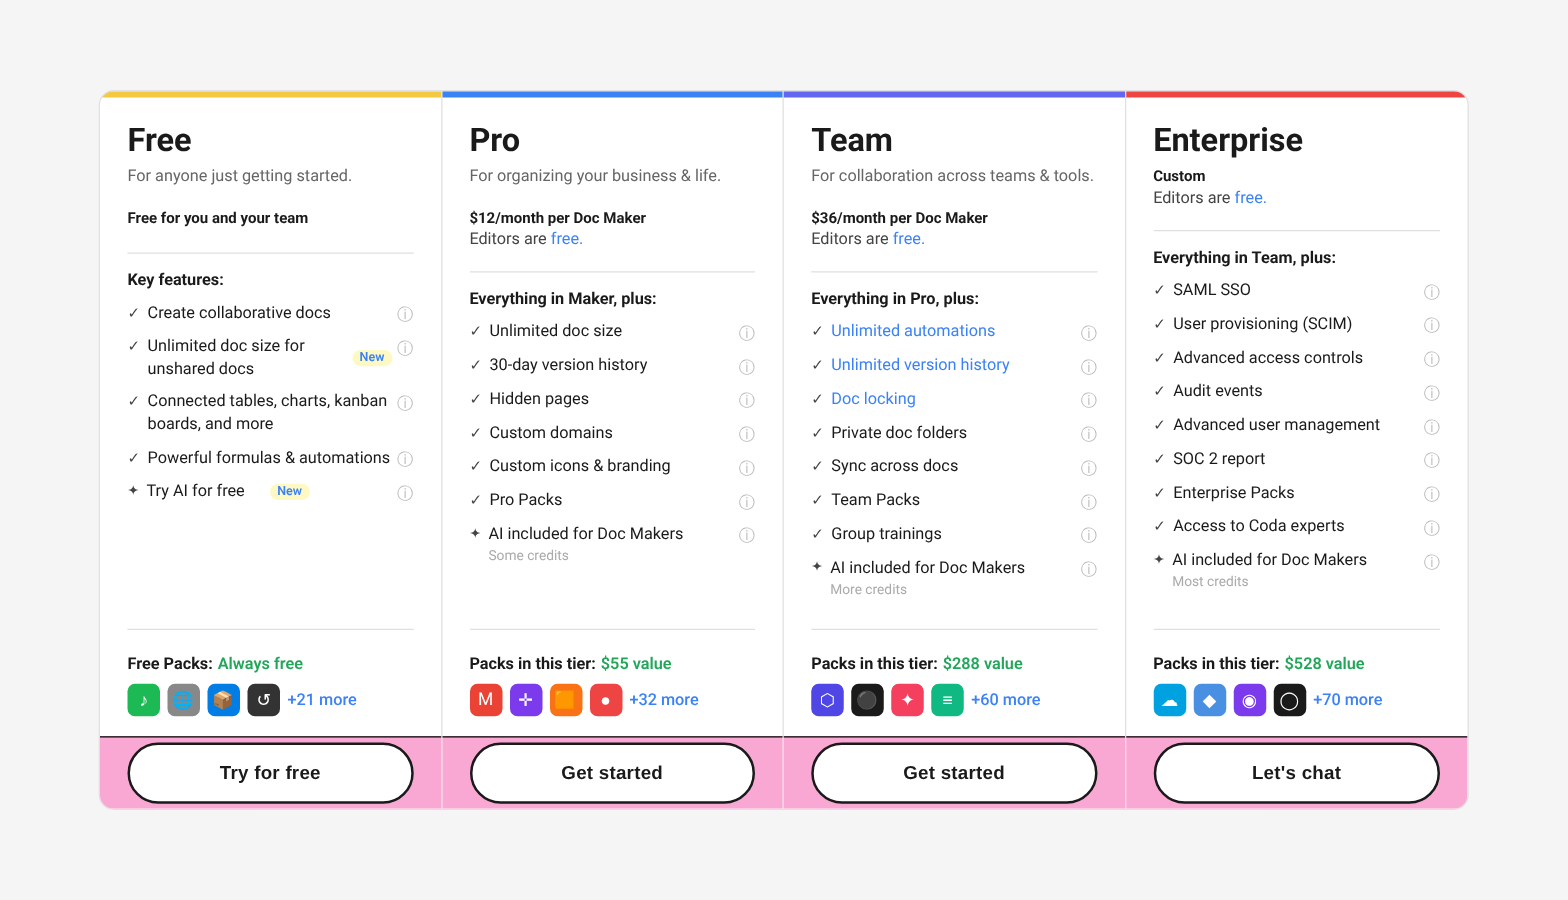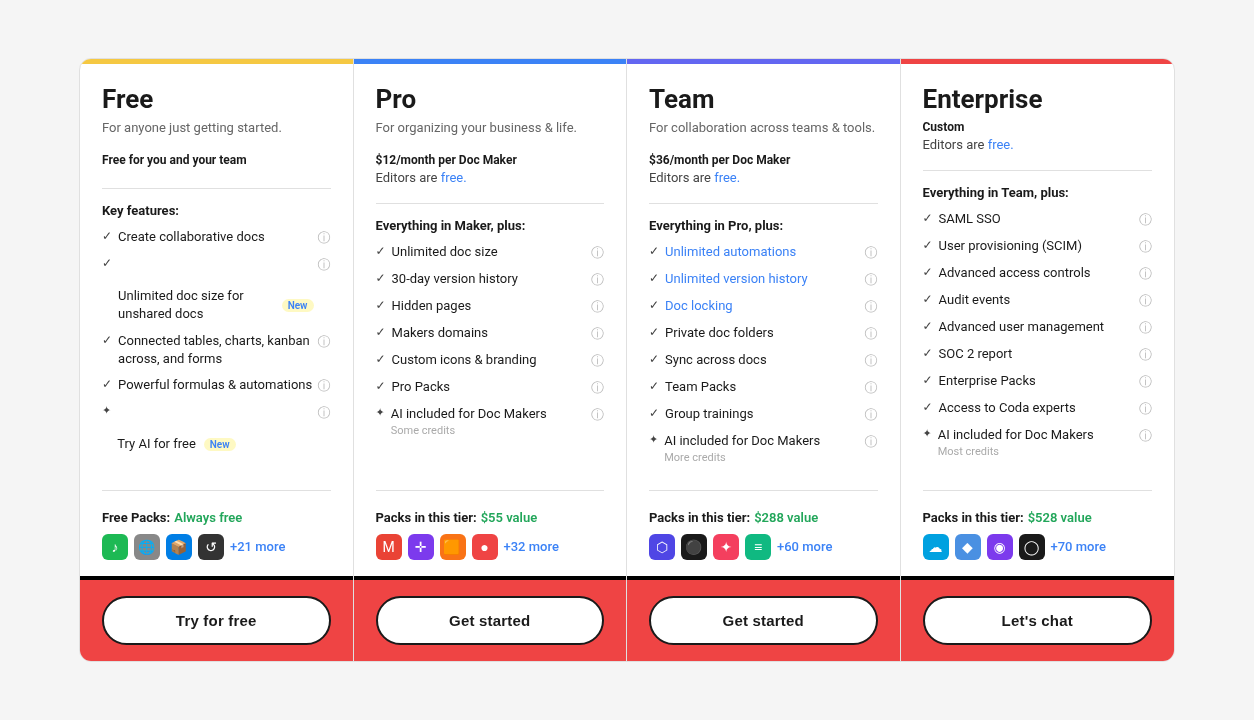--- a/index.html
+++ b/index.html
@@ -160,42 +160,41 @@
       align-items: center;
       justify-content: center;
       font-size: 14px;
     }
     .more-link {
       font-size: 13px;
       color: #3b82f6;
       font-weight: 500;
     }
     .cta-section {
-      padding: 16px 22px;
-      border-top: 4px solid #000000;
-      background: #ef4444;
+      padding: 4px 22px;
+      border-top: 1px solid #000000;
+      background: #f9a8d4;
     }
     .cta-btn {
       width: 100%;
       padding: 14px;
       border-radius: 50px;
       border: 2px solid #1a1a1a;
       background: #fff;
       font-size: 15px;
       font-weight: 600;
       color: #1a1a1a;
       cursor: pointer;
       letter-spacing: 0.2px;
     }
     .feature-with-badge {
       display: flex;
       align-items: center;
       flex-wrap: wrap;
-      gap: 4px;
-      margin-top: 32px;
+      gap: 16px;
     }
     
     .bar-free { background: #f5c842; }
     .bar-pro { background: #3b82f6; }
     .bar-team { background: #6366f1; }
     .bar-enterprise { background: #ef4444; }
   </style>
 </head>
 <body>
 
@@ -224,21 +223,21 @@
                 <span class="feature-text">Unlimited doc size for unshared docs</span>
                 <span class="badge badge-new">New</span>
               </div>
             </div>
           </div>
           <span class="info-icon">ⓘ</span>
         </div>
         <div class="feature-item">
           <div class="feature-left">
             <span class="check-icon">✓</span>
-            <div><span class="feature-text">Connected tables, charts, kanban across, and forms</span></div>
+            <div><span class="feature-text">Connected tables, charts, kanban boards, and more</span></div>
           </div>
           <span class="info-icon">ⓘ</span>
         </div>
         <div class="feature-item">
           <div class="feature-left">
             <span class="check-icon">✓</span>
             <div><span class="feature-text">Powerful formulas &amp; automations</span></div>
           </div>
           <span class="info-icon">ⓘ</span>
         </div>
@@ -294,21 +293,21 @@
         <div class="feature-item">
           <div class="feature-left">
             <span class="check-icon">✓</span>
             <div><span class="feature-text">Hidden pages</span></div>
           </div>
           <span class="info-icon">ⓘ</span>
         </div>
         <div class="feature-item">
           <div class="feature-left">
             <span class="check-icon">✓</span>
-            <div><span class="feature-text">Makers domains</span></div>
+            <div><span class="feature-text">Custom domains</span></div>
           </div>
           <span class="info-icon">ⓘ</span>
         </div>
         <div class="feature-item">
           <div class="feature-left">
             <span class="check-icon">✓</span>
             <div><span class="feature-text">Custom icons &amp; branding</span></div>
           </div>
           <span class="info-icon">ⓘ</span>
         </div>

